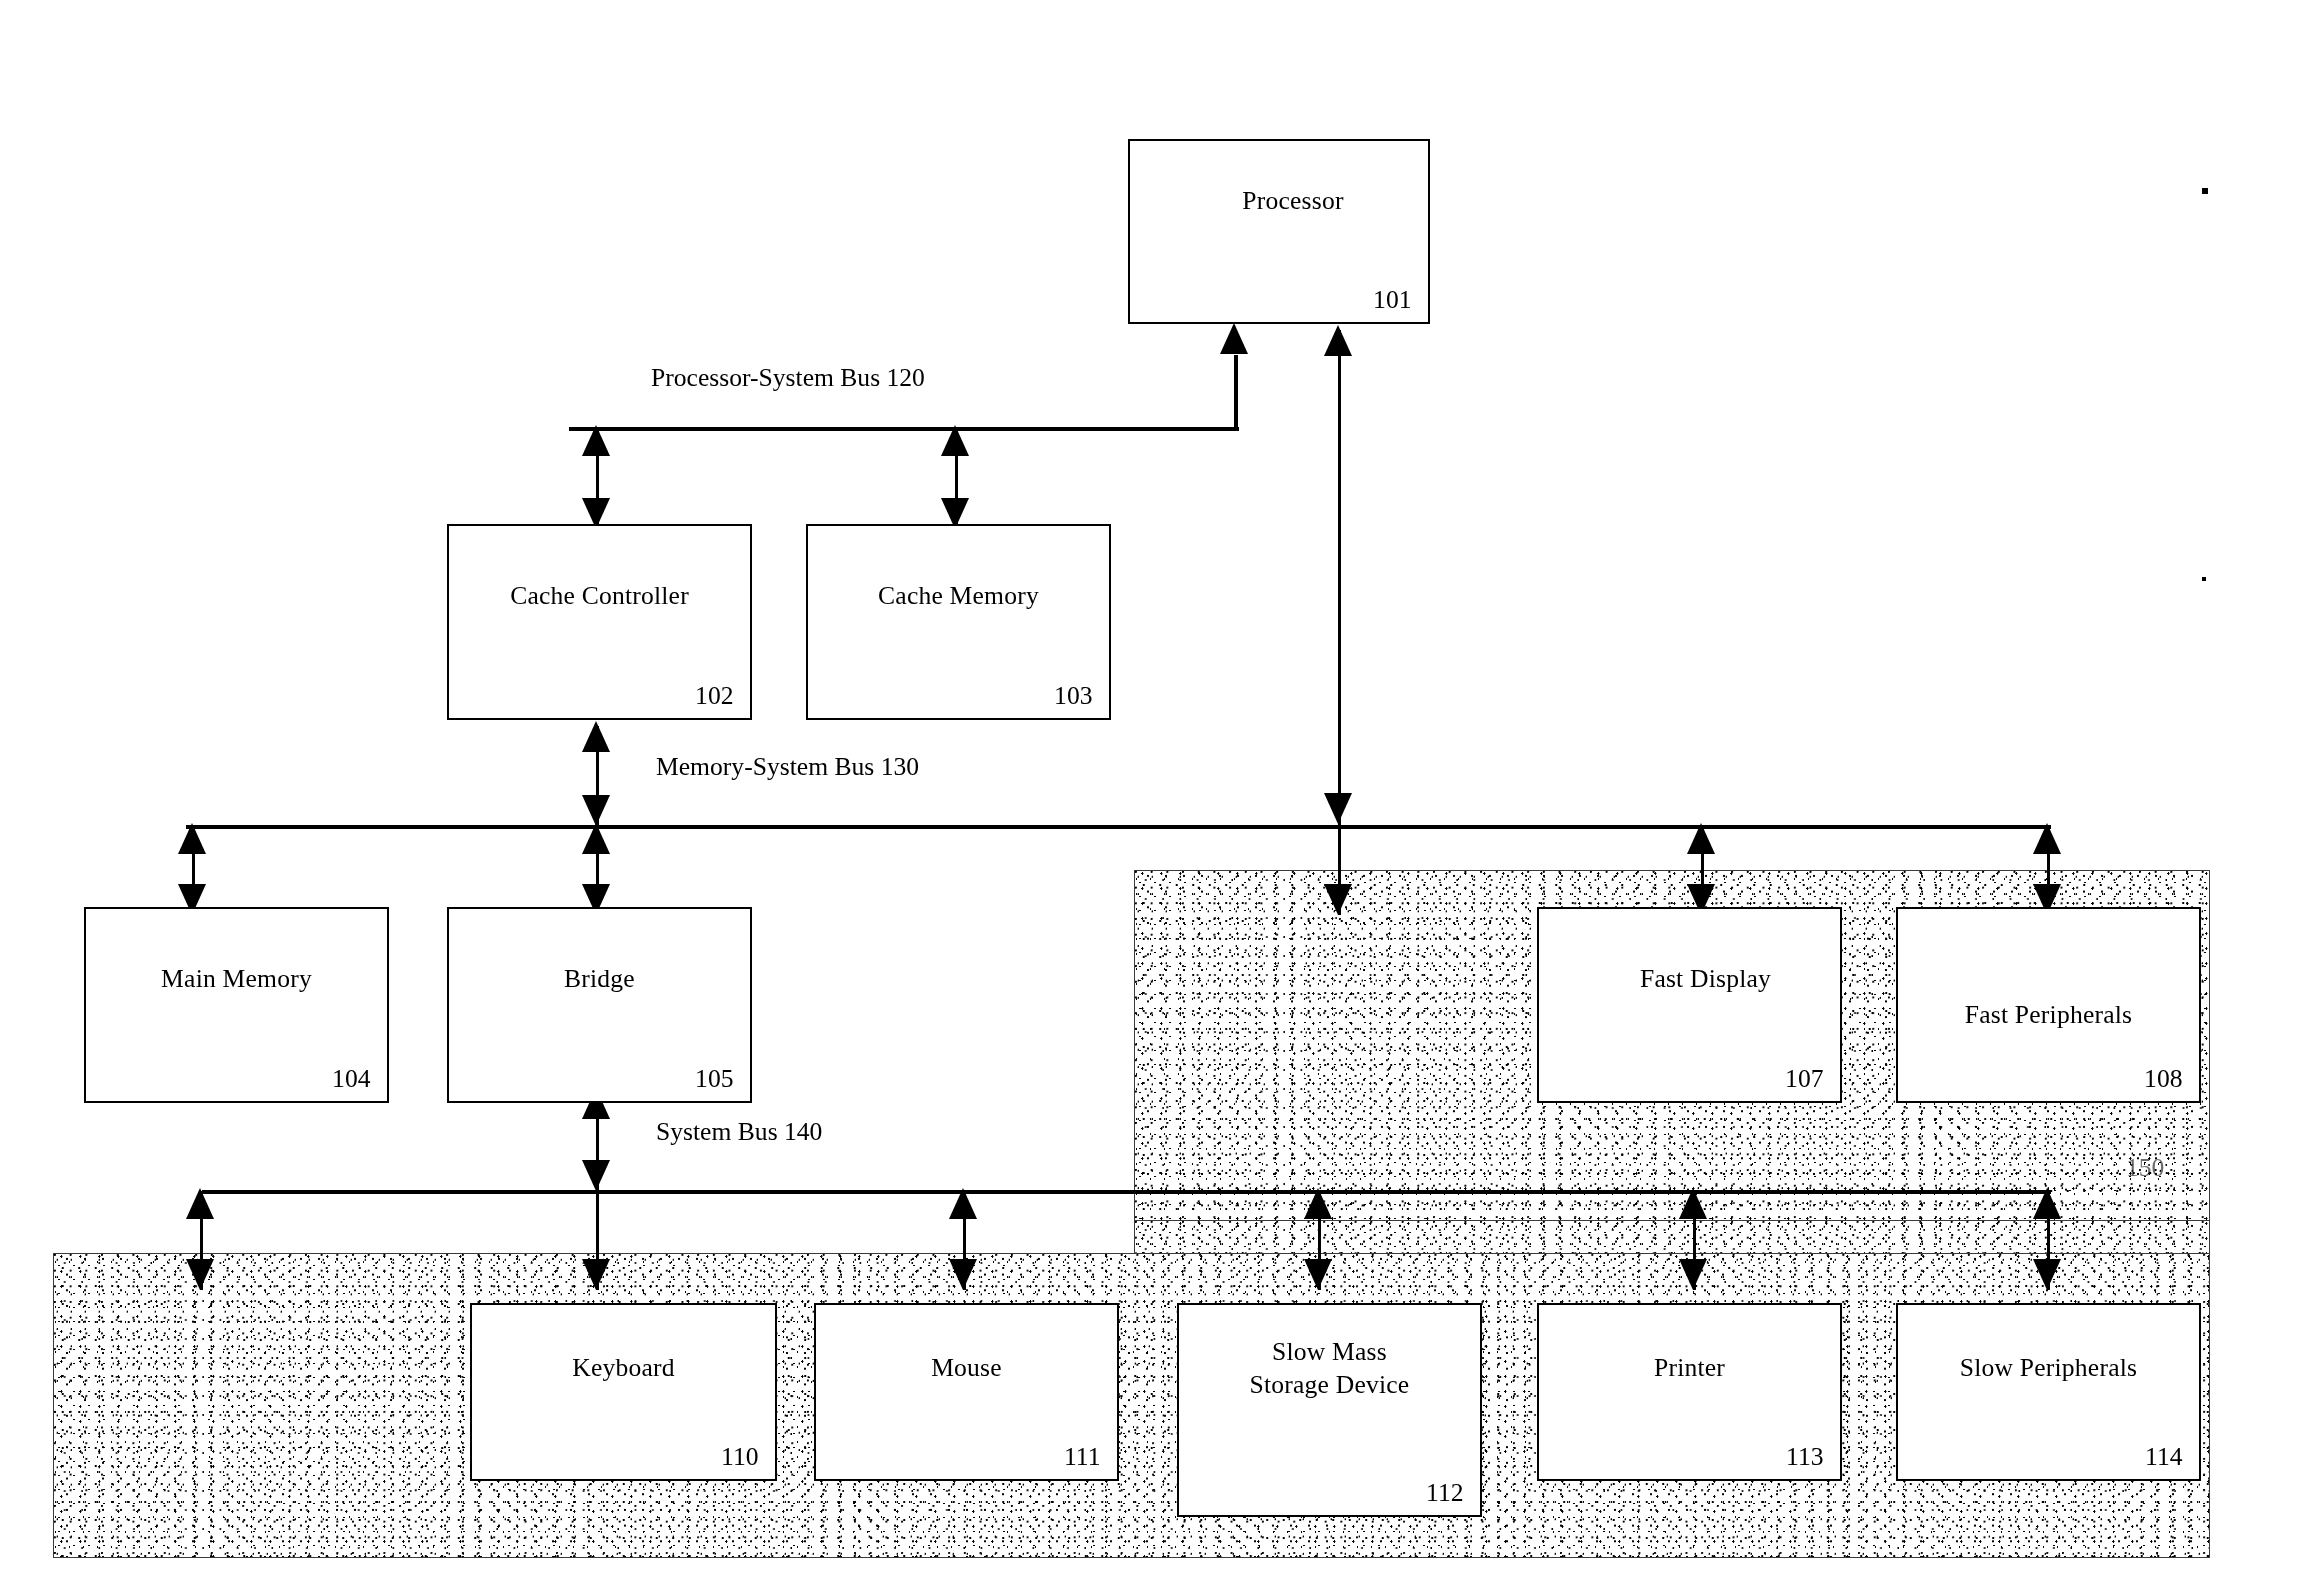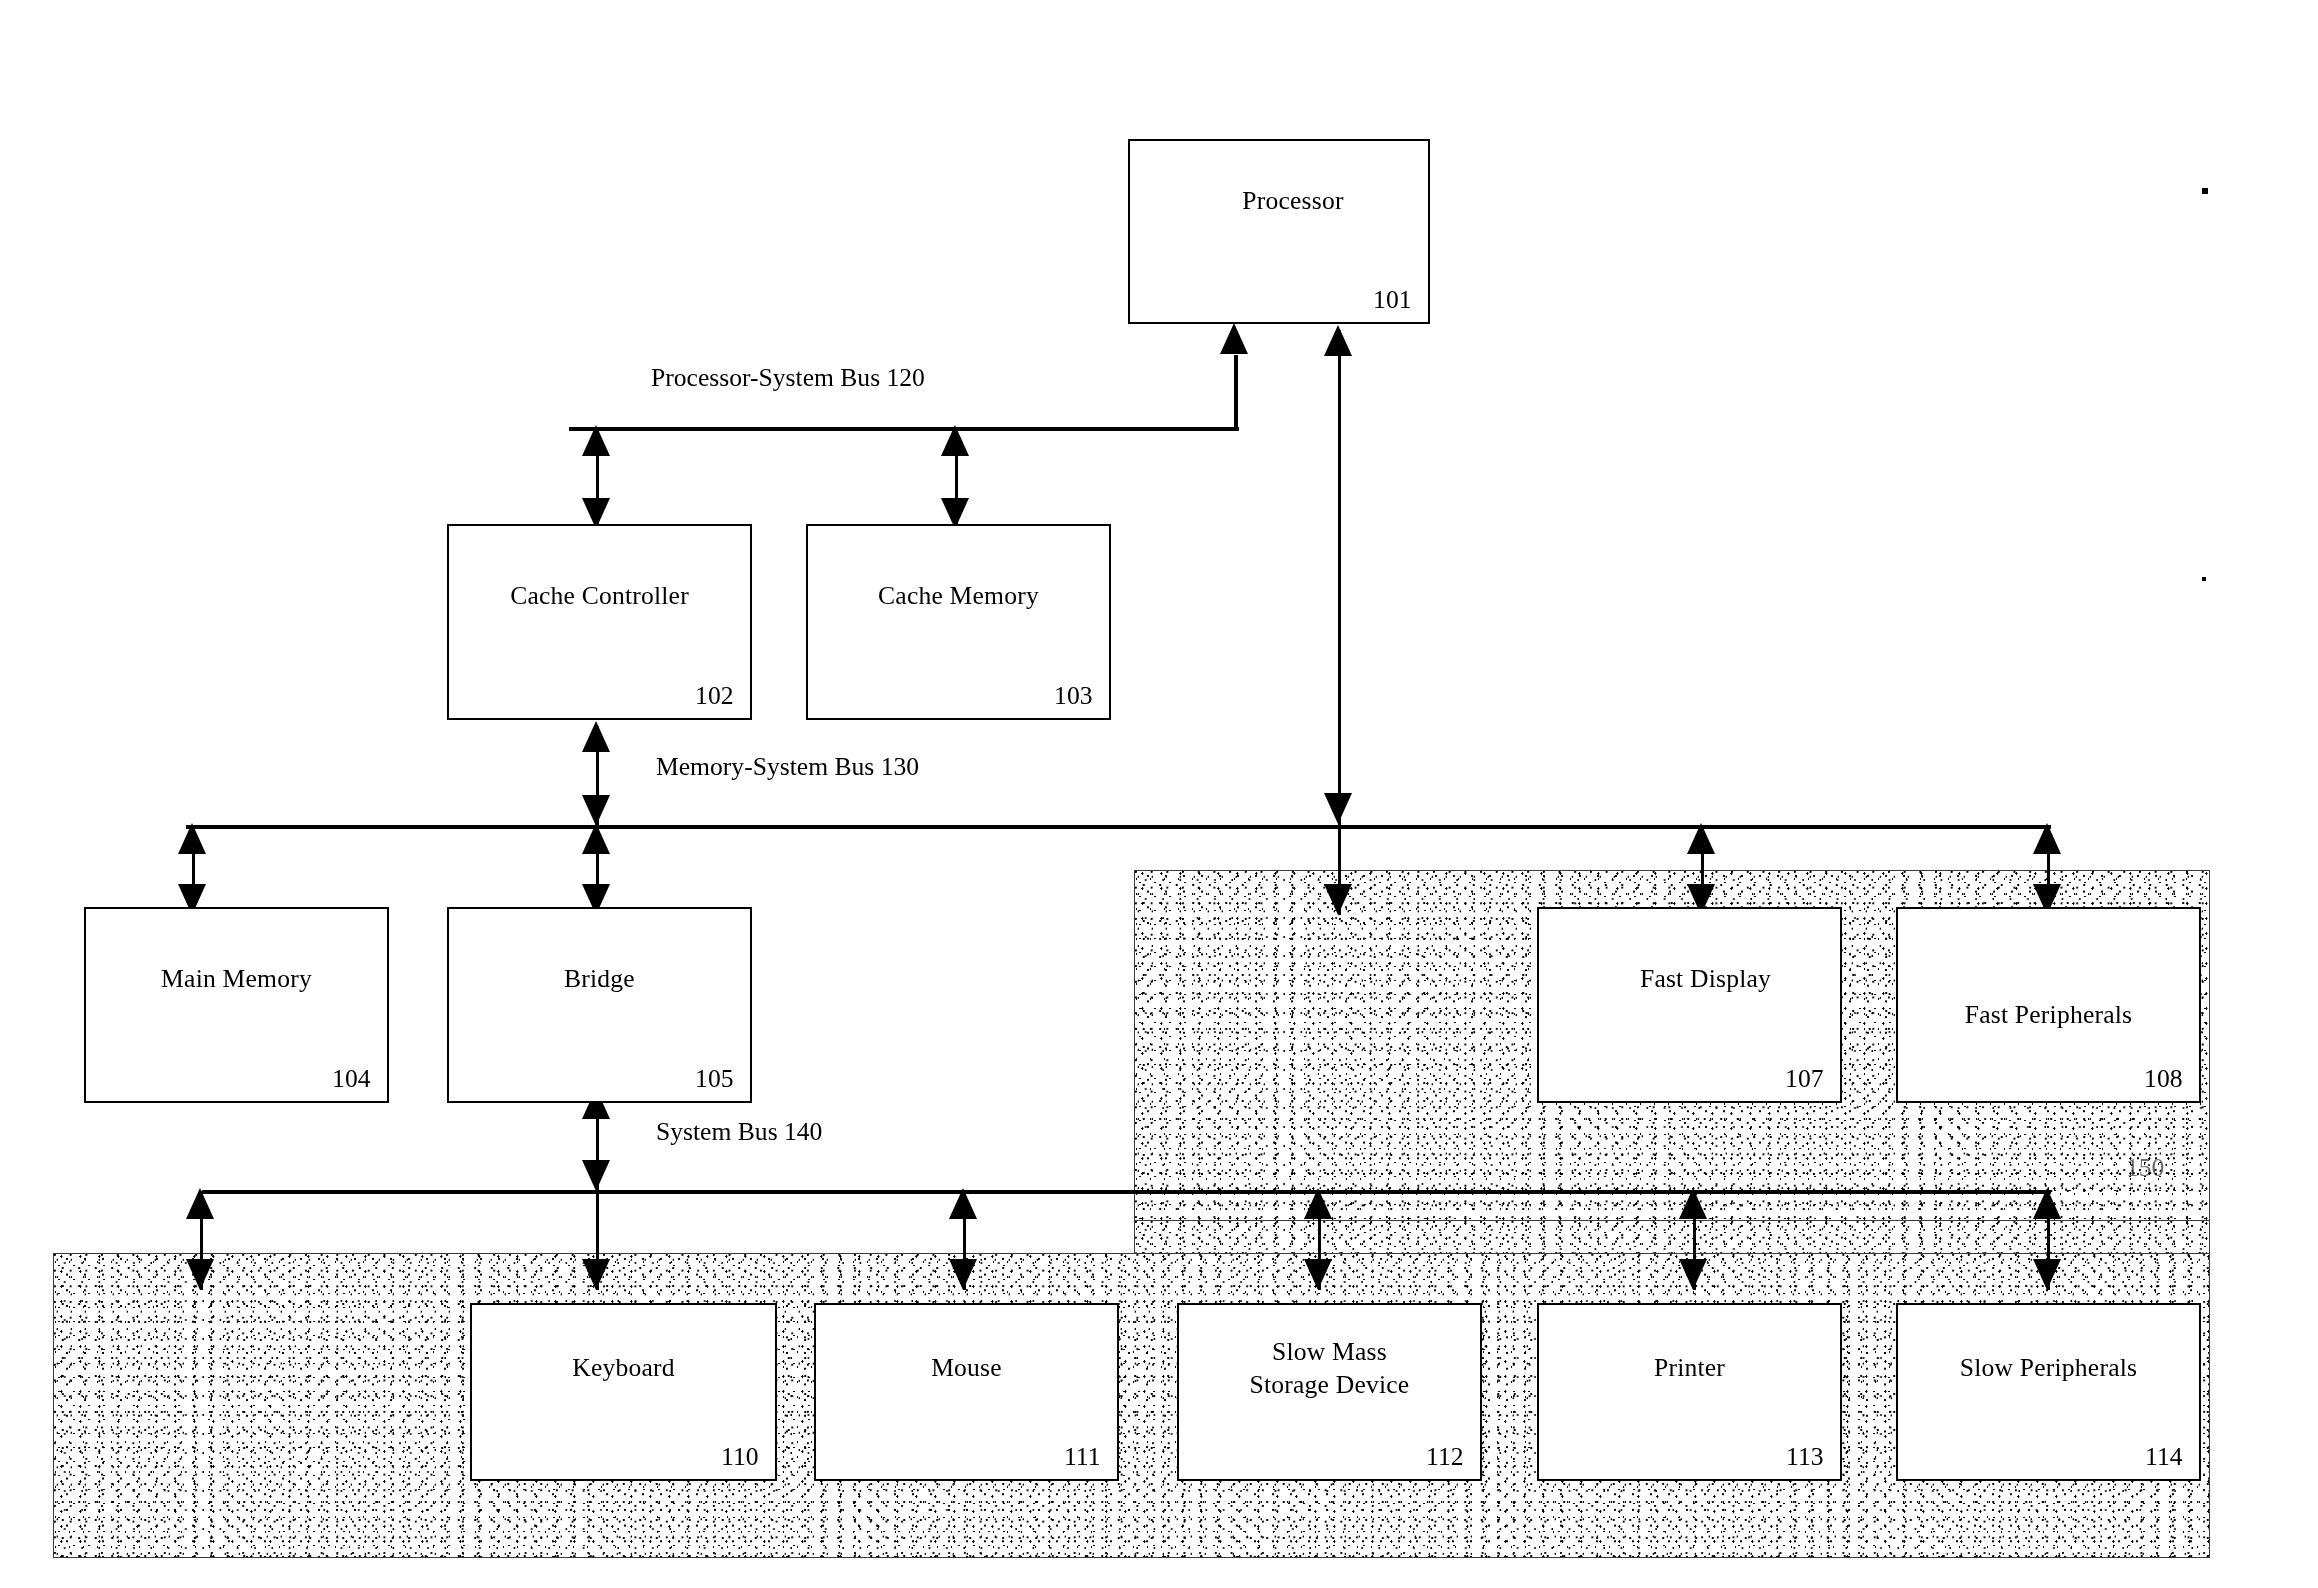--- a/index.html
+++ b/index.html
@@ -245,21 +245,21 @@
   <div class="box" style="left:470px; top:1303px; width:307px; height:178px;">
     <div class="title" style="top:46px;">Keyboard</div>
     <div class="refnum">110</div>
   </div>
 
   <div class="box" style="left:814px; top:1303px; width:305px; height:178px;">
     <div class="title" style="top:46px;">Mouse</div>
     <div class="refnum">111</div>
   </div>
 
-  <div class="box" style="left:1177px; top:1303px; width:305px; height:178px;padding-left:32px;">
+  <div class="box" style="left:1177px; top:1303px; width:305px; height:214px;padding-left:32px;">
     <div class="title" style="top:30px;">Slow Mass
 Storage Device</div>
     <div class="refnum">112</div>
   </div>
 
   <div class="box" style="left:1537px; top:1303px; width:305px; height:178px;">
     <div class="title" style="top:46px;">Printer</div>
     <div class="refnum">113</div>
   </div>
 

